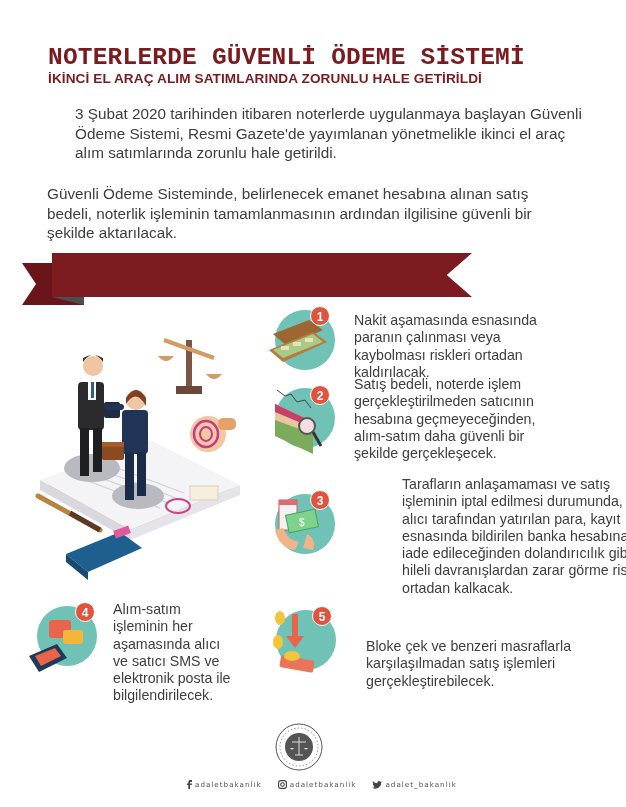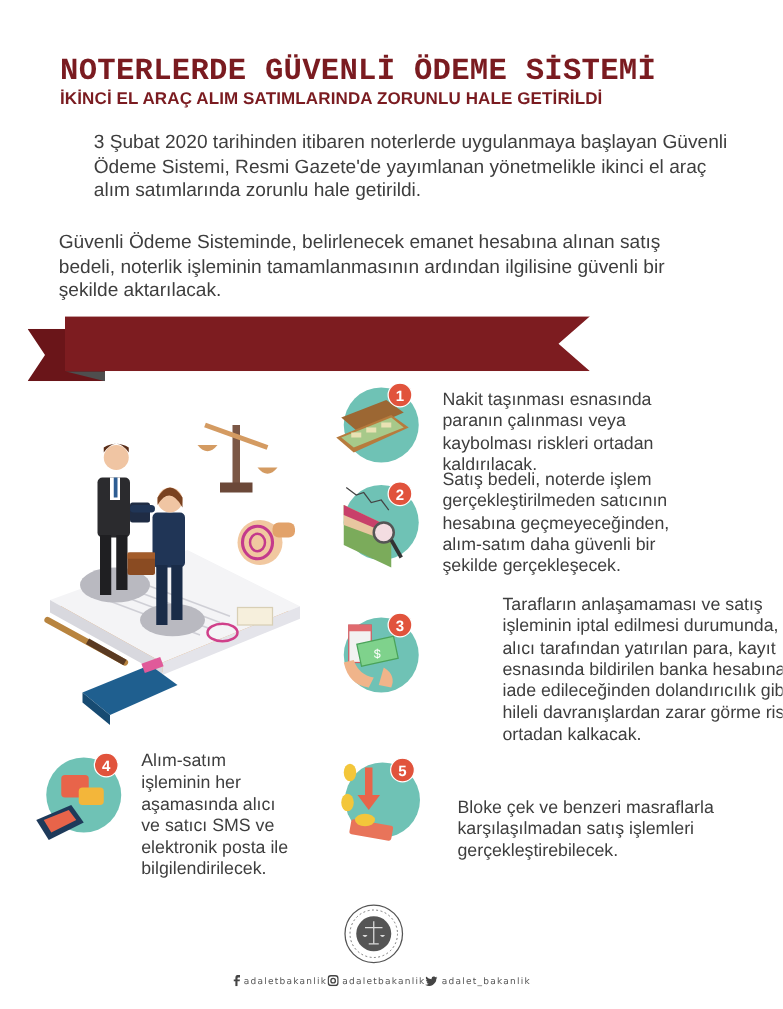--- a/index.html
+++ b/index.html
@@ -21,21 +21,21 @@
 
   .illustration { position: absolute; left: 30px; top: 318px; width: 230px; height: 268px; }
 
   .item { position: absolute; }
   .item .icon-wrap { position: absolute; width: 74px; height: 74px; }
   .item .circle { position: absolute; left: 10px; top: 4px; width: 60px; height: 60px; border-radius: 50%; background: #6fc2b5; }
   .item .num { position: absolute; width: 20px; height: 20px; border-radius: 50%; background: #e1533c; color: #fff; font-family: "Liberation Sans", sans-serif; font-weight: 700; font-size: 12px; text-align: center; line-height: 20px; border: 1.5px solid #fff; }
   .item .text { position: absolute; font-family: "Liberation Sans", sans-serif; font-size: 14.2px; line-height: 17.3px; color: #3e3e3e; }
 
   .seal { position: absolute; left: 274px; top: 722px; width: 50px; height: 50px; }
-  .social { position: absolute; top: 780px; left: 186px; display: flex; gap: 0; align-items: center; font-family: "DejaVu Sans", sans-serif; font-size: 7.2px; color: #555; letter-spacing: 1px; white-space: nowrap; text-align: right; }
+  .social { position: absolute; top: 780px; left: 186px; display: flex; gap: 16px; align-items: center; font-family: "DejaVu Sans", sans-serif; font-size: 7.2px; color: #555; letter-spacing: 1px; white-space: nowrap; text-align: right; }
   .social .s { display: flex; align-items: center; gap: 3px; }
   .social svg { display: block; }
 </style>
 </head>
 <body>
 
 <div class="title">NOTERLERDE GÜVENLİ ÖDEME SİSTEMİ</div>
 <div class="subtitle">İKİNCİ EL ARAÇ ALIM SATIMLARINDA ZORUNLU HALE GETİRİLDİ</div>
 
 <p class="intro p1">3 Şubat 2020 tarihinden itibaren noterlerde uygulanmaya başlayan Güvenli Ödeme Sistemi, Resmi Gazete'de yayımlanan yönetmelikle ikinci el araç alım satımlarında zorunlu hale getirildi.</p>
@@ -114,21 +114,21 @@
       <polygon points="4,44 48,26 62,36 18,56" fill="#b77b3d"></polygon>
       <polygon points="8,44 48,28 58,36 18,52" fill="#a7c98a"></polygon>
       <g fill="#e9e2b3">
           <rect x="16" y="40" width="8" height="4"></rect>
           <rect x="28" y="36" width="8" height="4"></rect>
           <rect x="40" y="32" width="8" height="4"></rect>
         </g>
     </svg>
     <div class="num" style="left:45px;top:0;">1</div>
   </div>
-  <div class="text" style="left:89px; top:12px; width:200px;">Nakit taşınması esnasında paranın çalınması veya kaybolması riskleri ortadan kaldırılacak.</div>
+  <div class="text" style="left:89px; top:12px; width:200px;">Nakit aşamasında esnasında paranın çalınması veya kaybolması riskleri ortadan kaldırılacak.</div>
 </div>
 
 <div class="item" style="left:265px; top:384px;">
   <div class="icon-wrap" style="left:0; top:0;">
     <div class="circle"></div>
     <svg width="74" height="74" style="position:absolute;left:0;top:0">
       <polygon points="10,20 48,38 48,70 10,52" fill="#7bab5b"></polygon>
       <polygon points="10,20 48,38 48,50 10,36" fill="#e8c6a0"></polygon>
       <polygon points="10,20 48,38 48,44 10,28" fill="#c8406a"></polygon>
       <polyline points="12,6 20,12 26,10 32,18 40,16 46,24" fill="none" stroke="#444" stroke-width="1"></polyline>

